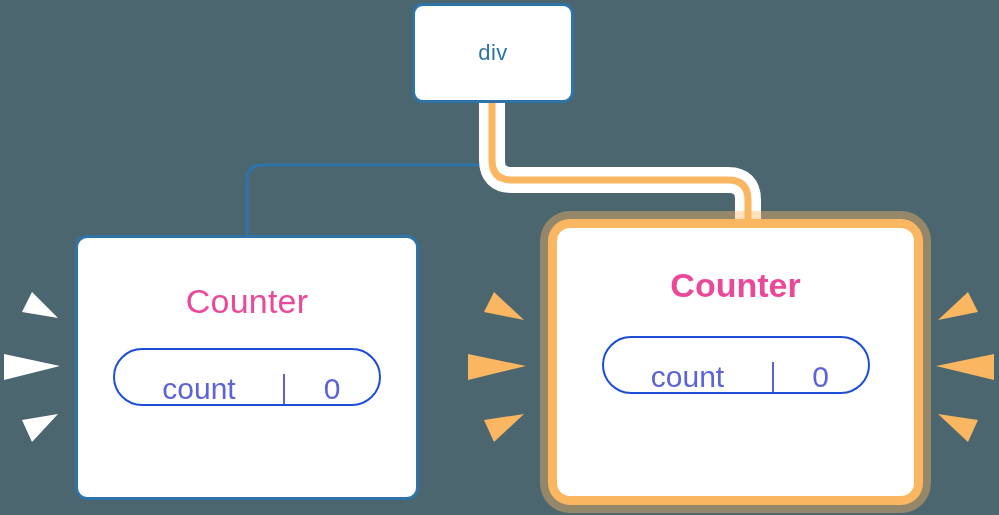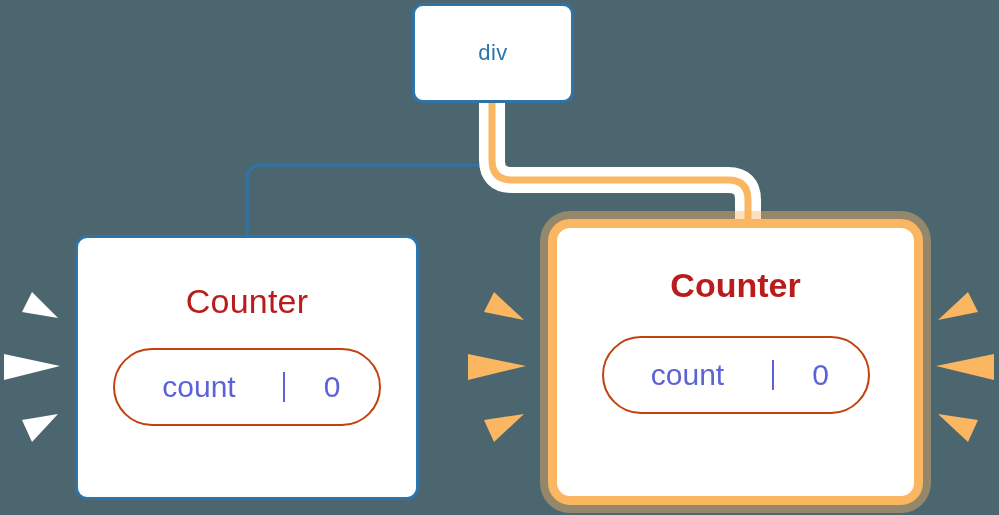--- a/index.html
+++ b/index.html
@@ -64,41 +64,41 @@
     left: 548px;
     top: 219px;
     width: 375px;
     height: 286px;
     border: 9px solid #fab660;
     border-radius: 22px;
     box-shadow: 0 0 0 8px rgba(250,182,96,0.42);
   }
 
   .node-title {
-    color: #b91c1c;
+    color: #ec4899;
     line-height: 1;
   }
   .counter-title {
     font-size: 34px;
     margin-top: 46px;
     letter-spacing: .2px;
   }
   .node-counter-right .counter-title {
     font-weight: bold;
     margin-top: 40px;
     letter-spacing: 0;
   }
 
   
   .pill {
     display: flex;
-    align-items: center;
-    border: 2px solid #c2410c;
+    align-items: flex-end;
+    border: 2px solid #1d4ed8;
     border-radius: 999px;
-    height: 78px;
+    height: 58px;
     box-sizing: border-box;
     overflow: hidden;
   }
   .pill-key, .pill-val {
     display: flex;
     align-items: center;
     justify-content: center;
     color: #5c63d8;
     font-size: 30px;
     line-height: 1;

